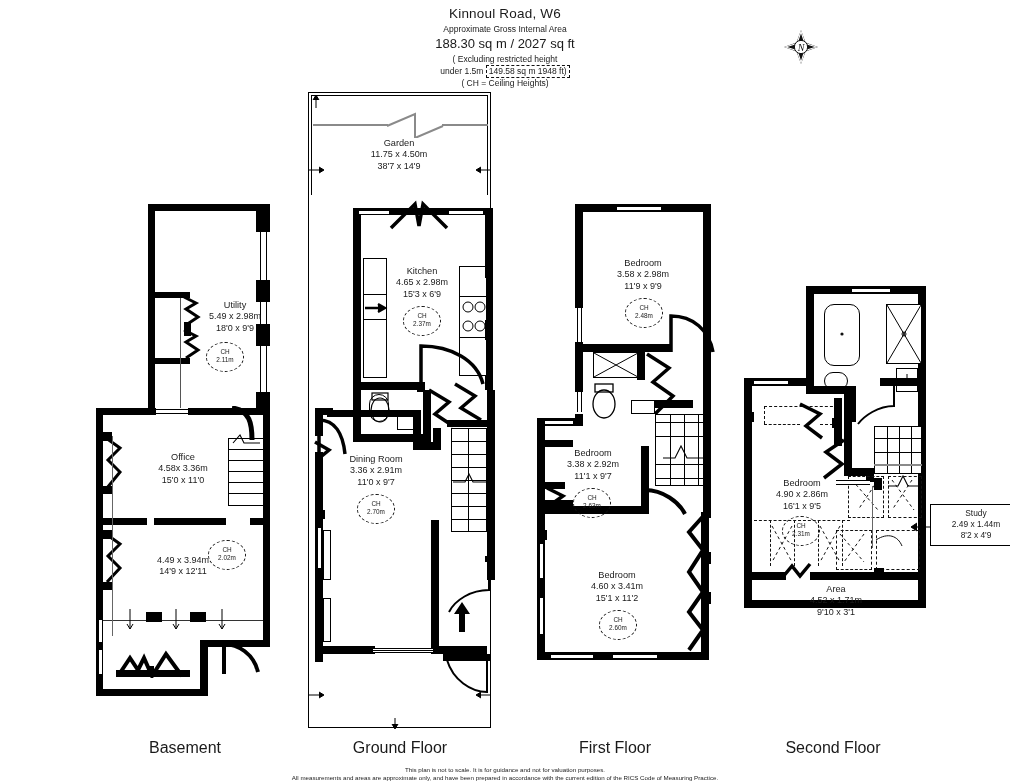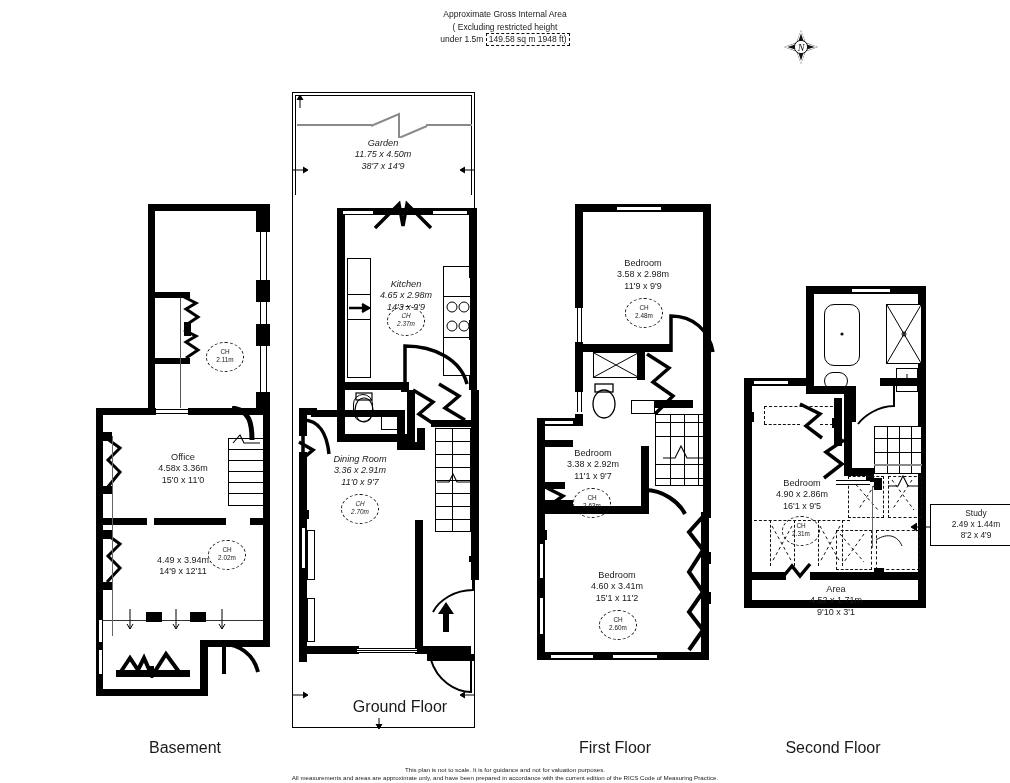--- a/index.html
+++ b/index.html
@@ -46,27 +46,30 @@
   .stairv i{position:absolute;top:0;bottom:0;width:0;border-left:1px solid #000;}
   
   .dash{position:absolute;border:1px dashed #111;box-sizing:border-box;}
   .dl{position:absolute;border-top:1px dashed #111;}
   .dlv{position:absolute;border-left:1px dashed #111;}
 </style>
 </head>
 <body>
 
 <div id="header" class="abs">
+  <div id="addr">Kinnoul Road, W6</div>
   <div id="sub1">Approximate Gross Internal Area</div>
+  <div id="area">188.30 sq m / 2027 sq ft</div>
   <div id="sub2">
     <div>( Excluding restricted height</div>
     <div>
       <span>under 1.5m</span>
       <span class="dashbox">149.58 sq m 1948 ft)</span>
     </div>
+    <div>( CH = Ceiling Heights)</div>
   </div>
 </div>
 
 <div id="compass" class="abs">
   <svg width="34" height="34" viewBox="0 0 34 34">
     <path d="M17 0 L21.5 12.5 L34 17 L21.5 21.5 L17 34 L12.5 21.5 L0 17 L12.5 12.5 Z" fill="#111"></path>
     <path d="M17 1.5 L20.8 13.2 L32.5 17 L20.8 20.8 L17 32.5 L13.2 20.8 L1.5 17 L13.2 13.2 Z" fill="none" stroke="#fff" stroke-width="1.1"></path>
     <circle cx="17" cy="17" r="6.6" fill="#fff" stroke="#111" stroke-width="1"></circle>
     <text x="17" y="20.5" font-family="Liberation Serif, serif" font-size="10" font-style="italic" text-anchor="middle" fill="#111">N</text>
   </svg>
@@ -157,40 +160,45 @@
   </svg>
   <div class="wall" style="left:60px;top:466px;width:6px;height:10px;"></div>
   <div class="wall" style="left:28px;top:470px;width:74px;height:7px;"></div>
 
   <svg class="abs" style="left:130px;top:430px;" width="48" height="46">
     <path d="M6 44 L6 14 C 20 14, 36 24, 40 42" fill="none" stroke="#000" stroke-width="4"></path>
   </svg>
 
   <div class="thin" style="left:24px;top:236px;width:1px;height:200px;background:#666;"></div>
 
+  <div class="rl" style="left:92px;top:100px;width:110px;">
+    <div class="nm">Utility</div>
+    <div class="dm">5.49 x 2.98m</div>
+    <div class="dm">18'0 x 9'9</div>
+  </div>
   <div class="ch" style="left:118px;top:142px;">
     <b>CH</b>
       <b>2.11m</b>
   </div>
   <div class="rl" style="left:35px;top:252px;width:120px;">
     <div class="nm">Office</div>
     <div class="dm">4.58x 3.36m</div>
     <div class="dm">15'0 x 11'0</div>
   </div>
   <div class="rl" style="left:30px;top:355px;width:130px;">
     <div class="dm">4.49 x 3.94m</div>
     <div class="dm">14'9 x 12'11</div>
   </div>
   <div class="ch" style="left:120px;top:340px;">
     <b>CH</b>
       <b>2.02m</b>
   </div>
 </div>
 
-<div class="abs" id="plan-ground" style="left:289px;top:90px;width:200px;height:640px;font-style:italic;">
+<div class="abs" id="plan-ground" style="left:305px;top:90px;width:200px;height:640px;">
 
   <div class="out" style="left:3px;top:2px;width:183px;height:636px;"></div>
   <div class="out" style="left:6px;top:5px;width:177px;height:100px;border-bottom:none;"></div>
   <div class="gl" style="left:8px;top:34px;width:75px;height:2px;"></div>
   <div class="gl" style="left:137px;top:34px;width:46px;height:2px;"></div>
   <svg class="abs" style="left:80px;top:22px;" width="60" height="26">
     <path d="M2 14 L30 2 L30 26 L58 14" fill="none" stroke="#8a8a8a" stroke-width="2"></path>
   </svg>
   <svg class="abs" style="left:5px;top:4px;" width="12" height="16">
       <path d="M6 14 L6 2 M3 6 L6 1 L9 6" stroke="#000" stroke-width="1" fill="#000"></path>
@@ -317,24 +325,24 @@
     </svg>
   <svg class="abs" style="left:84px;top:626px;" width="12" height="14">
       <path d="M6 2 L6 12 M3 8 L6 13 L9 8" stroke="#000" stroke-width="1" fill="#000"></path>
     </svg>
 
   <div class="rl" style="left:38px;top:48px;width:112px;">
     <div class="nm">Garden</div>
     <div class="dm">11.75 x 4.50m</div>
     <div class="dm">38'7 x 14'9</div>
   </div>
-  <div class="rl" style="left:62px;top:176px;width:110px;margin-top:13px;">
+  <div class="rl" style="left:62px;top:176px;width:110px;">
     <div class="nm">Kitchen</div>
     <div class="dm">4.65 x 2.98m</div>
-    <div class="dm">14'3 x 9'9</div>
+    <div class="dm">15'3 x 6'9</div>
   </div>
   <div class="ch" style="left:98px;top:216px;">
     <b>CH</b>
       <b>2.37m</b>
   </div>
   <div class="rl" style="left:16px;top:364px;width:110px;">
     <div class="nm">Dining Room</div>
     <div class="dm">3.36 x 2.91m</div>
     <div class="dm">11'0 x 9'7</div>
   </div>
@@ -563,20 +571,20 @@
     <div>Study</div>
     <div>2.49 x 1.44m</div>
     <div>8'2 x 4'9</div>
   </div>
   <svg class="abs" style="left:166px;top:240px;" width="26" height="10">
     <path d="M24 5 L6 5 M11 1 L5 5 L11 9" stroke="#000" stroke-width="1" fill="#000"></path>
   </svg>
 </div>
 
 <div class="abs floorcap" style="left:100px;top:739px;width:170px;">Basement</div>
-<div class="abs floorcap" style="left:315px;top:698px;width:170px;">Ground Floor</div>
+<div class="abs floorcap" style="left:315px;top:739px;width:170px;">Ground Floor</div>
 <div class="abs floorcap" style="left:530px;top:739px;width:170px;">First Floor</div>
 <div class="abs floorcap" style="left:748px;top:739px;width:170px;">Second Floor</div>
 
 <div id="footer" class="abs">
   <div>This plan is not to scale. It is for guidance and not for valuation purposes.</div>
   <div>All measurements and areas are approximate only, and have been prepared in accordance with the current edition of the RICS Code of Measuring Practice.</div>
 </div>
 
 </body></html>

